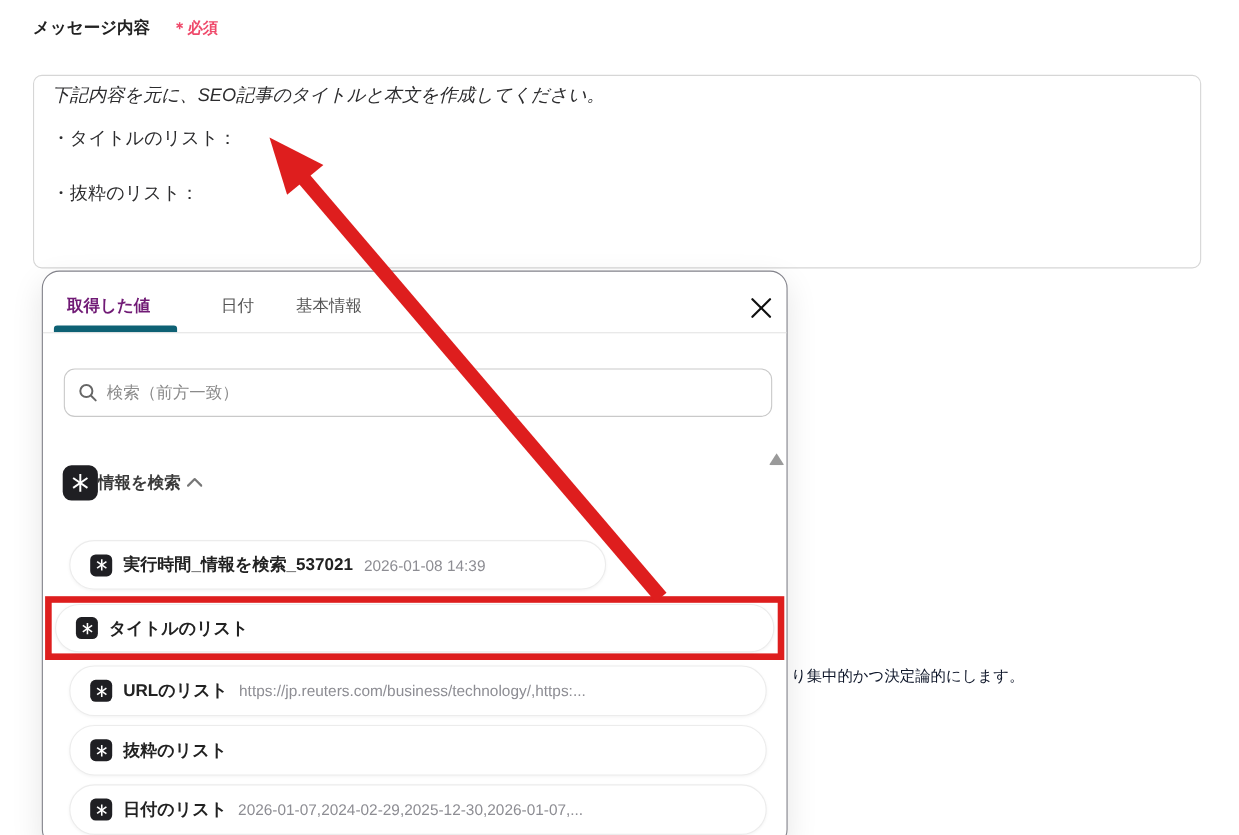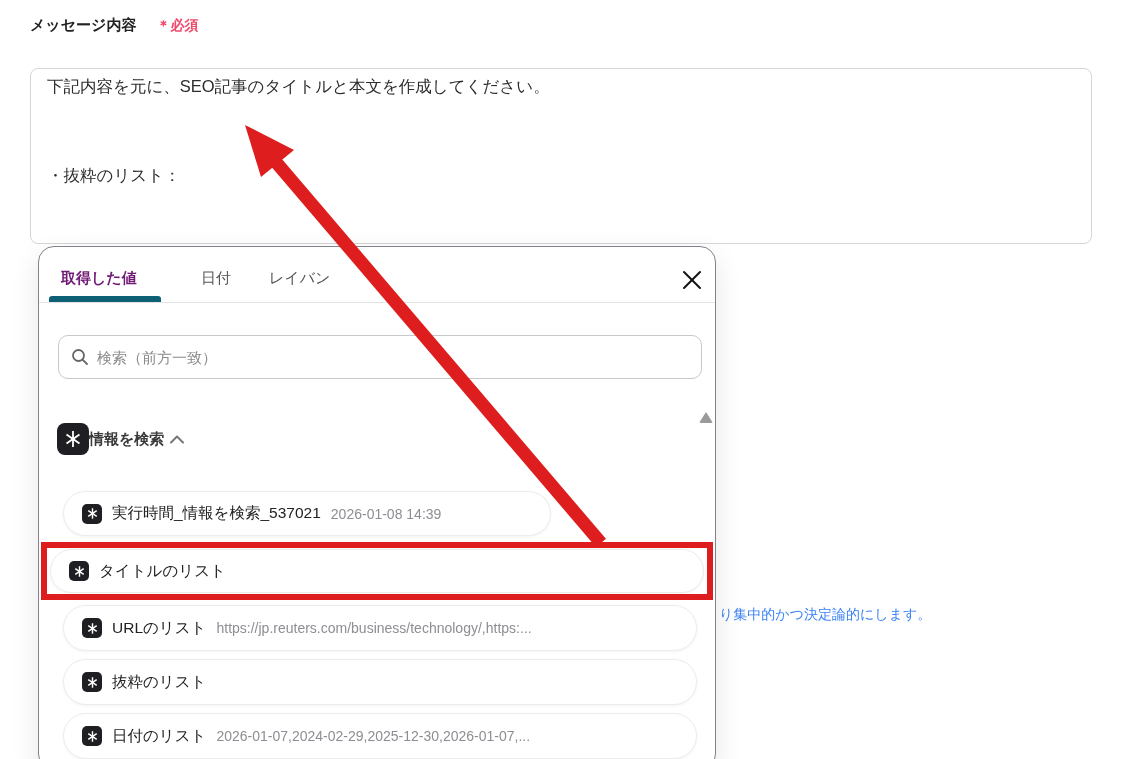--- a/index.html
+++ b/index.html
@@ -13,24 +13,24 @@
 
   
   .field-label-row{left:30px;top:16px;display:flex;align-items:center;gap:20px;z-index:1;}
   .field-label{font-size:15px;font-weight:bold;color:#222;}
   .required{font-size:14px;font-weight:bold;color:var(--required-red);}
 
   
   .msg-box{left:30px;top:68px;width:1062px;height:176px;border:1px solid #d6d6d6;
     border-radius:8px;background:#fff;z-index:1;}
   .msg-line{position:absolute;left:16px;font-size:16.5px;color:#2c2c2e;white-space:nowrap;}
-  .l1{top:7px;} .l2{top:46px;} .l3{top:96px;}
-
-  
-  .bg-fragment{left:719px;top:606px;font-size:14px;color:#3b82f6;z-index:1;white-space:nowrap;}
+  .l1{top:7px;font-style:italic;} .l2{top:46px;} .l3{top:96px;}
+
+  
+  .bg-fragment{left:719px;top:606px;font-size:14px;color:#0f172a;z-index:1;white-space:nowrap;}
 
   
   .modal{left:38px;top:246px;width:678px;height:524px;background:#fff;
     border:1px solid var(--modal-border);border-radius:16px;z-index:10;
     box-shadow:0 10px 28px rgba(0,0,0,0.10);}
   .tab{position:absolute;top:22px;font-size:15px;white-space:nowrap;cursor:pointer;}
   .tab-active{left:22px;font-weight:bold;color:#701a75;}
   .tab-2{left:162px;color:#555;}
   .tab-3{left:230px;color:#555;}
   .tab-underline{position:absolute;left:10px;top:49px;width:112px;height:6px;
@@ -53,21 +53,21 @@
   .op-icon{width:32px;height:32px;border-radius:8px;background:var(--icon-bg);
     display:flex;align-items:center;justify-content:center;flex:none;}
   .section-label{font-size:15px;font-weight:bold;color:#3a3a3a;}
   .chevron{margin-left:6px;}
 
   .pill{position:absolute;background:#fff;border:1px solid #ececec;border-radius:23px;
     box-shadow:0 1px 3px rgba(0,0,0,0.05);display:flex;align-items:center;gap:10px;
     padding:0 18px;overflow:hidden;white-space:nowrap;cursor:pointer;}
   .pill .mini-icon{width:20px;height:20px;border-radius:5px;background:var(--icon-bg);
     display:flex;align-items:center;justify-content:center;flex:none;}
-  .pill .p-label{font-size:15.5px;font-weight:normal;color:#222;flex:none;}
+  .pill .p-label{font-size:15.5px;font-weight:bold;color:#222;flex:none;}
   .pill .p-value{font-size:14px;color:var(--text-gray);overflow:hidden;}
   .pill-1{left:24px;top:244px;width:488px;height:45px;}
   .pill-3{left:24px;top:358px;width:634px;height:46px;}
   .pill-4{left:24px;top:412px;width:634px;height:46px;}
   .pill-5{left:24px;top:466px;width:634px;height:46px;}
 
   
   .red-box{left:41px;top:542px;width:672px;height:58px;border:6px solid var(--accent-red);
     z-index:20;}
   .red-box .pill{left:3px;top:1px;width:654px;height:44px;}
@@ -78,30 +78,31 @@
 </head>
 <body>
 
 <div class="abs field-label-row">
   <span class="field-label">メッセージ内容</span>
   <span class="required">＊必須</span>
 </div>
 
 <div class="abs msg-box">
   <div class="msg-line l1">下記内容を元に、SEO記事のタイトルと本文を作成してください。</div>
+  <div class="msg-line l2">・タイトルのリスト：</div>
   <div class="msg-line l3">・抜粋のリスト：</div>
 </div>
 
 <div class="abs bg-fragment">り集中的かつ決定論的にします。</div>
 
 <div class="abs modal">
 
   <div class="tab tab-active">取得した値</div>
   <div class="tab tab-2">日付</div>
-  <div class="tab tab-3">レイバン</div>
+  <div class="tab tab-3">基本情報</div>
   <div class="tab-underline"></div>
   <div class="tab-divider"></div>
 
   <div class="close-btn">
     <svg width="22" height="22" viewBox="0 0 22 22">
       <line x1="3" y1="3" x2="19" y2="19" stroke="#111" stroke-width="2" stroke-linecap="round"></line>
       <line x1="19" y1="3" x2="3" y2="19" stroke="#111" stroke-width="2" stroke-linecap="round"></line>
     </svg>
   </div>
 

